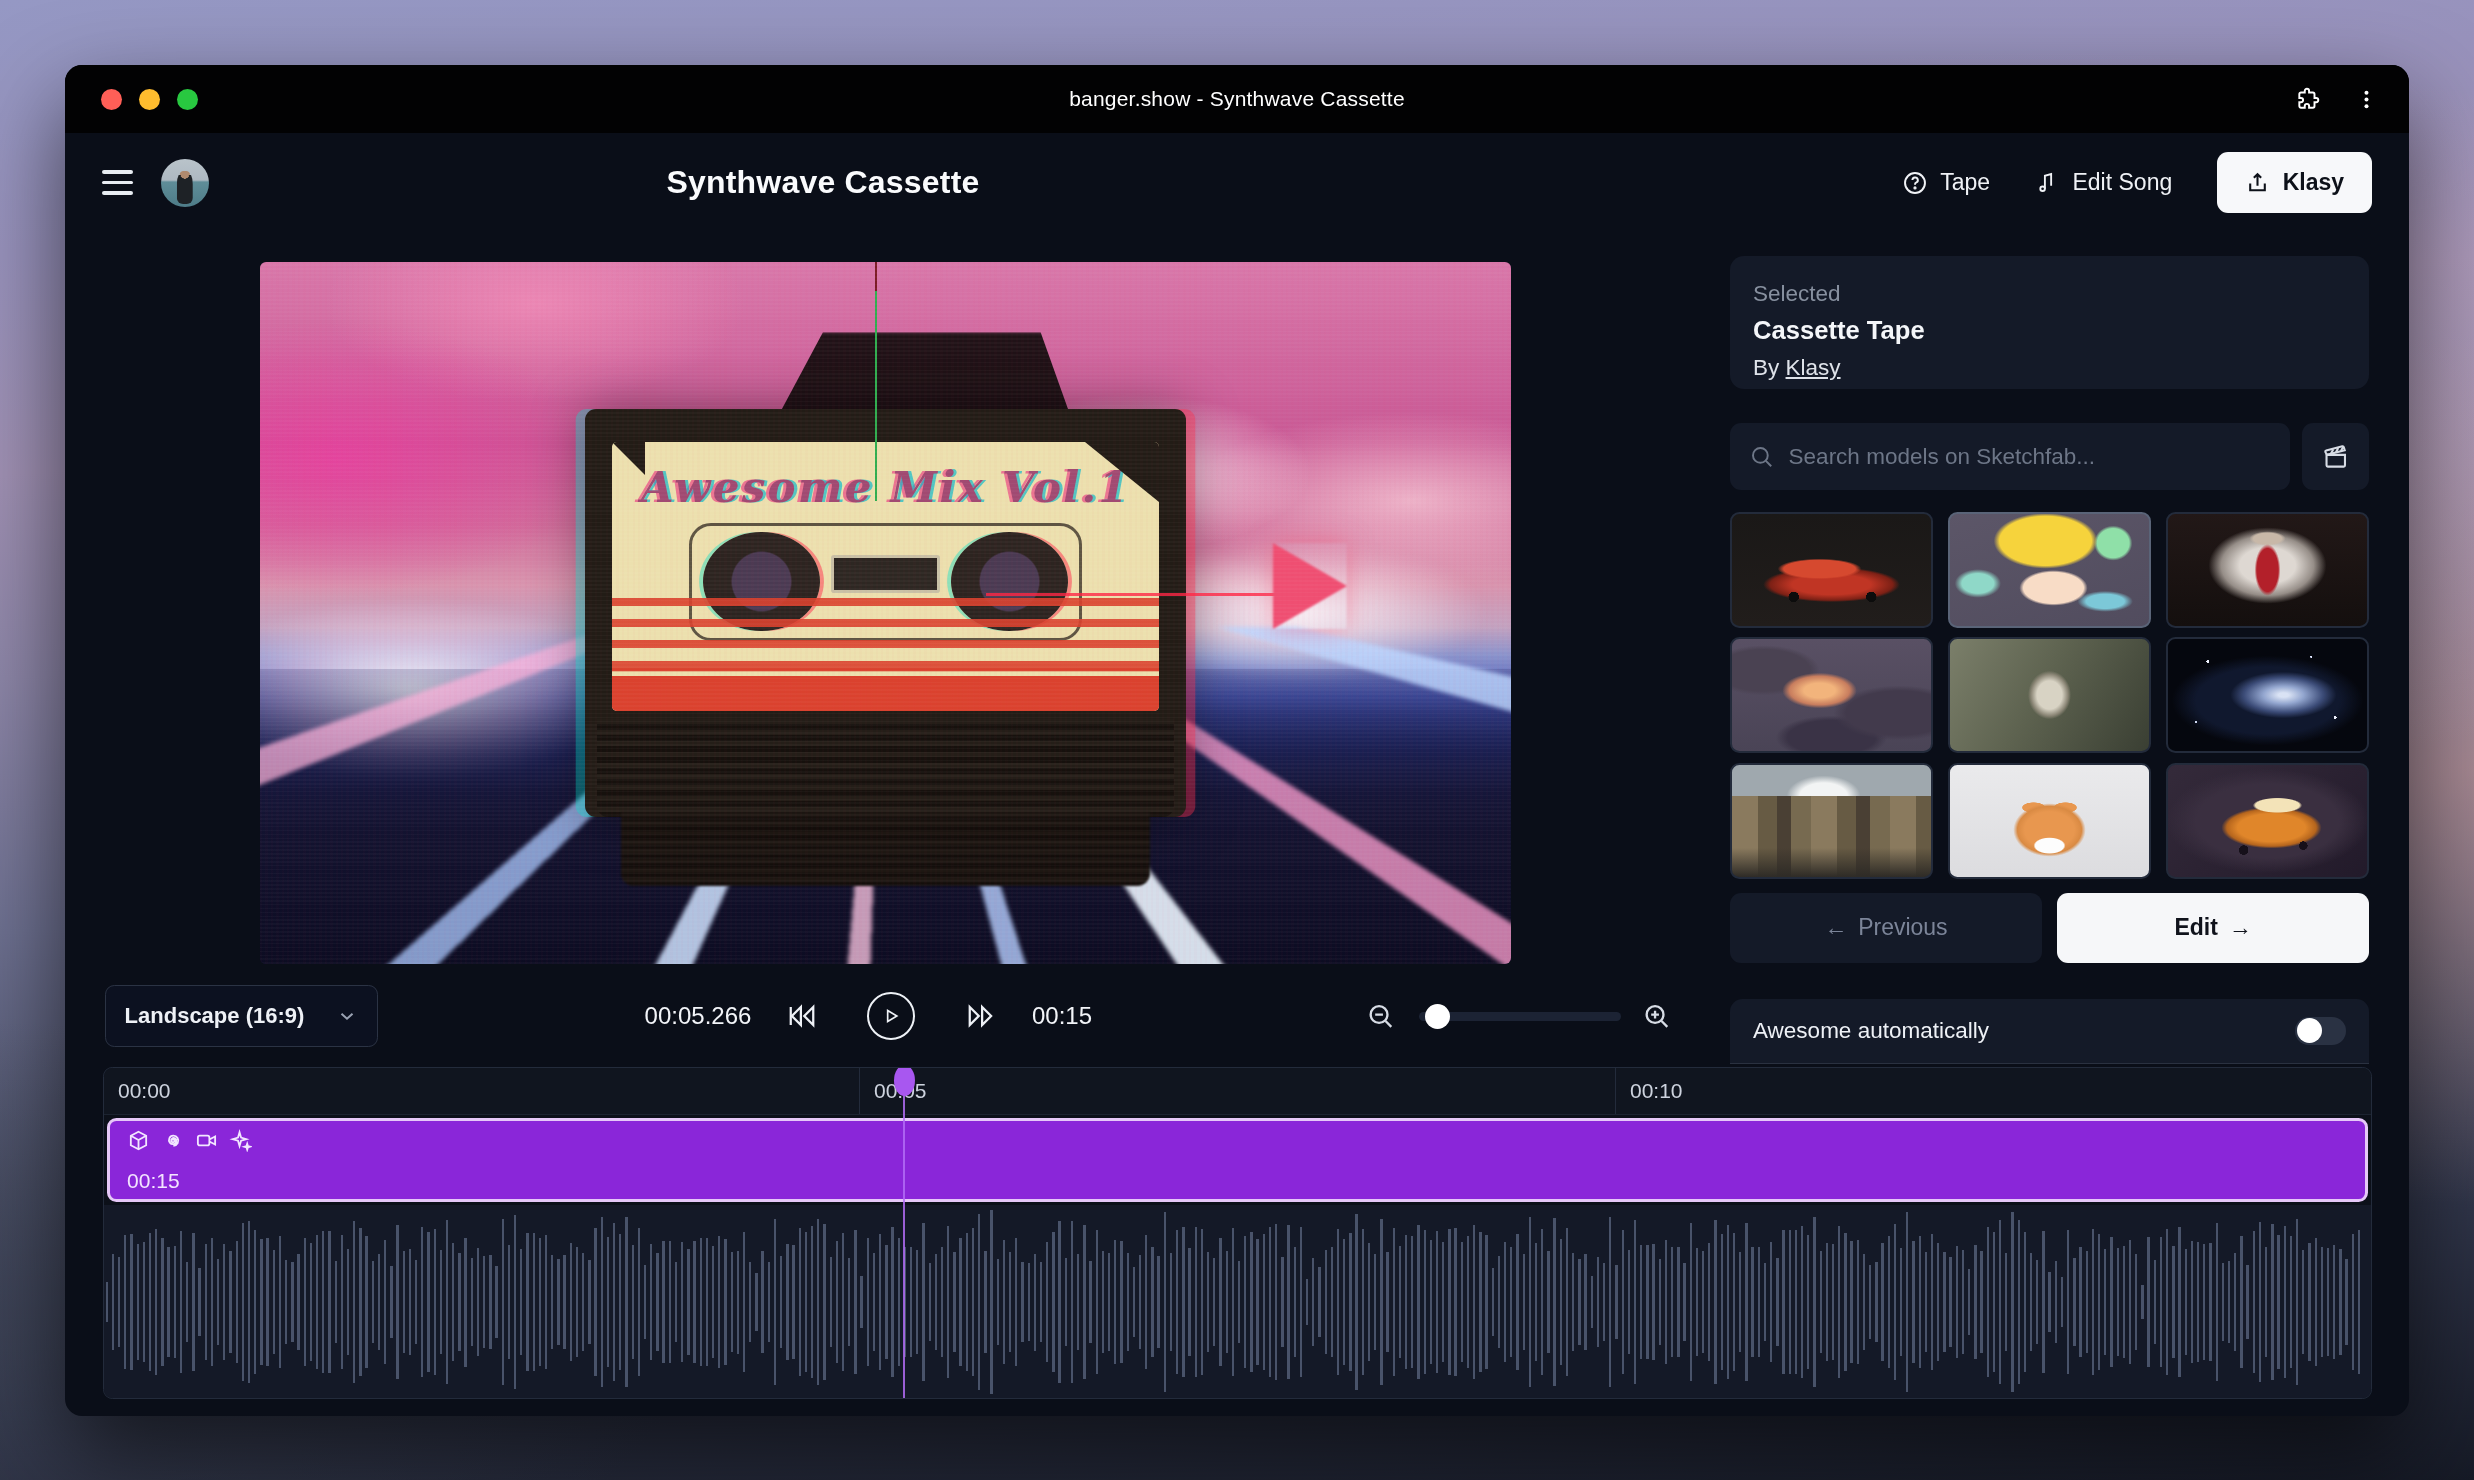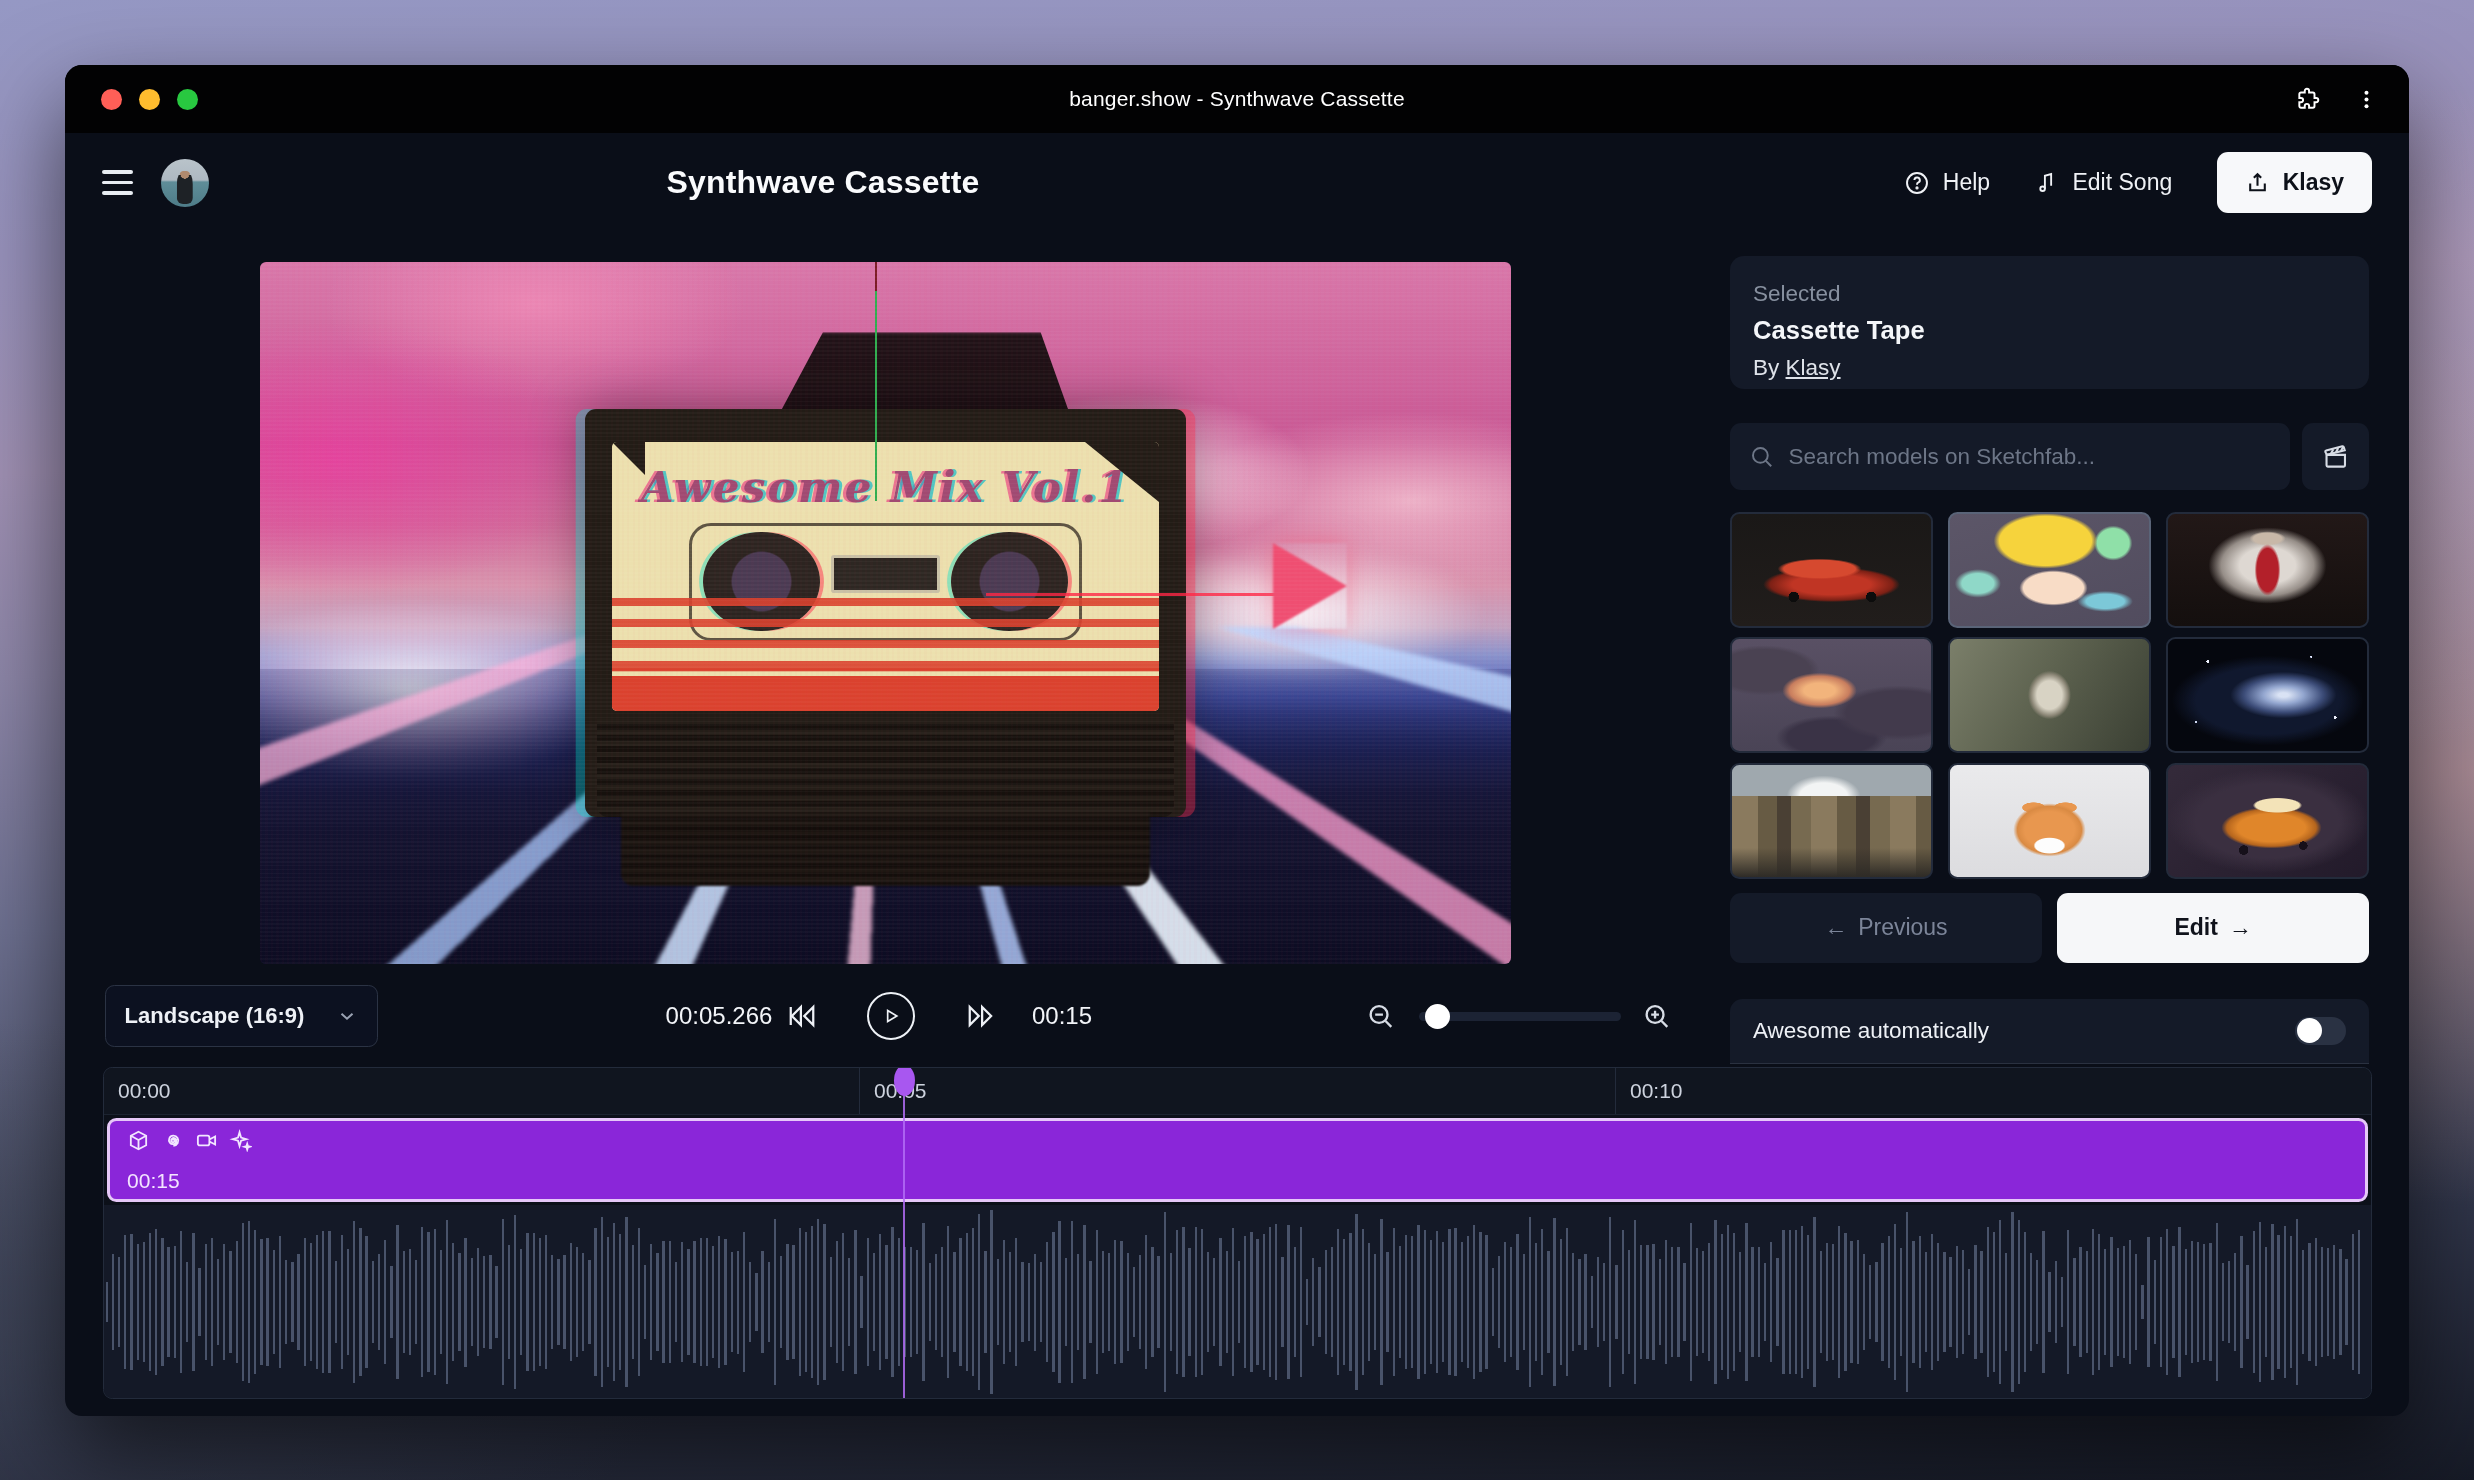--- a/index.html
+++ b/index.html
@@ -98,21 +98,21 @@
   .cv-greenline{ position:absolute; left:49.2%; top:0; width:1.6px; height:34%; background:linear-gradient(180deg,#7a1c24 0 12%, #2fae4f 12%); }
   .cv-noise{ position:absolute; inset:0;
     background:repeating-linear-gradient(0deg, rgba(255,255,255,.028) 0 1.6px, transparent 1.6px 3.9px),
                repeating-linear-gradient(90deg, rgba(255,30,80,.02) 0 2.3px, transparent 2.3px 5.4px); }
 
   
   .controls{ position:absolute; left:0; top:920px; width:1665px; height:62px; }
   .aspect-select{ position:absolute; left:40px; top:0; width:273px; height:62px; border:1.6px solid #2b3344; border-radius:9.3px;
     display:flex; align-items:center; padding:0 18.6px; color:#eef1f6; font-size:22px; font-weight:bold; cursor:pointer; background:#0c1120; }
   .aspect-select .chev{ margin-left:auto; }
-  .time-cur{ position:absolute; left:654px; top:0; height:62px; display:flex; align-items:center; transform:translateX(-50%); color:#f2f4f8; font-size:24px; }
+  .time-cur{ position:absolute; left:633px; top:0; height:62px; display:flex; align-items:center; transform:translateX(-50%); color:#f2f4f8; font-size:24px; }
   .tc-btn{ position:absolute; top:0; height:62px; display:flex; align-items:center; justify-content:center; transform:translateX(-50%); cursor:pointer; }
   .play-circle{ width:48px; height:48px; border:2.3px solid #eef1f6; border-radius:50%; display:flex; align-items:center; justify-content:center; }
   .time-dur{ position:absolute; left:997px; top:0; height:62px; display:flex; align-items:center; transform:translateX(-50%); color:#f2f4f8; font-size:24px; }
   .zoom-track{ position:absolute; left:1354px; top:27px; width:202px; height:9.3px; background:#1c2334; border-radius:4.7px; cursor:pointer; }
   .zoom-knob{ position:absolute; left:6.2px; top:-7.8px; width:25px; height:25px; background:#fff; border-radius:50%; }
 
   
   .sidebar{ position:absolute; left:1665px; top:191px; width:639px; }
   .sel-card{ background:#141a28; border-radius:14px; padding:25px 23px; height:133px; }
   .sel-label{ color:#87909f; font-size:22.5px; }
@@ -243,21 +243,21 @@
       <div class="proj-title">Synthwave Cassette</div>
       <div class="hdr-right">
         <div class="hdr-btn">
           <span class="icon">
             <svg width="26" height="26" viewBox="0 0 24 24" fill="none" stroke="#f0f2f6" stroke-width="1.8">
               <circle cx="12" cy="12" r="9.2"></circle>
                 <path d="M9.6 9.3a2.5 2.5 0 1 1 3.4 2.4c-.8.35-1 .9-1 1.8"></path>
                 <circle cx="12" cy="16.6" r="0.6" fill="#f0f2f6"></circle>
             </svg>
           </span>
-          <span>Help</span>
+          <span>Tape</span>
         </div>
         <div class="hdr-btn">
           <span class="icon">
             <svg width="25" height="25" viewBox="0 0 24 24" fill="none" stroke="#f0f2f6" stroke-width="1.8">
               <path d="M9.5 18V5.5l6-1.6V15"></path>
                 <circle cx="7.3" cy="18" r="2.2"></circle>
             </svg>
           </span>
           <span>Edit Song</span>
         </div>

